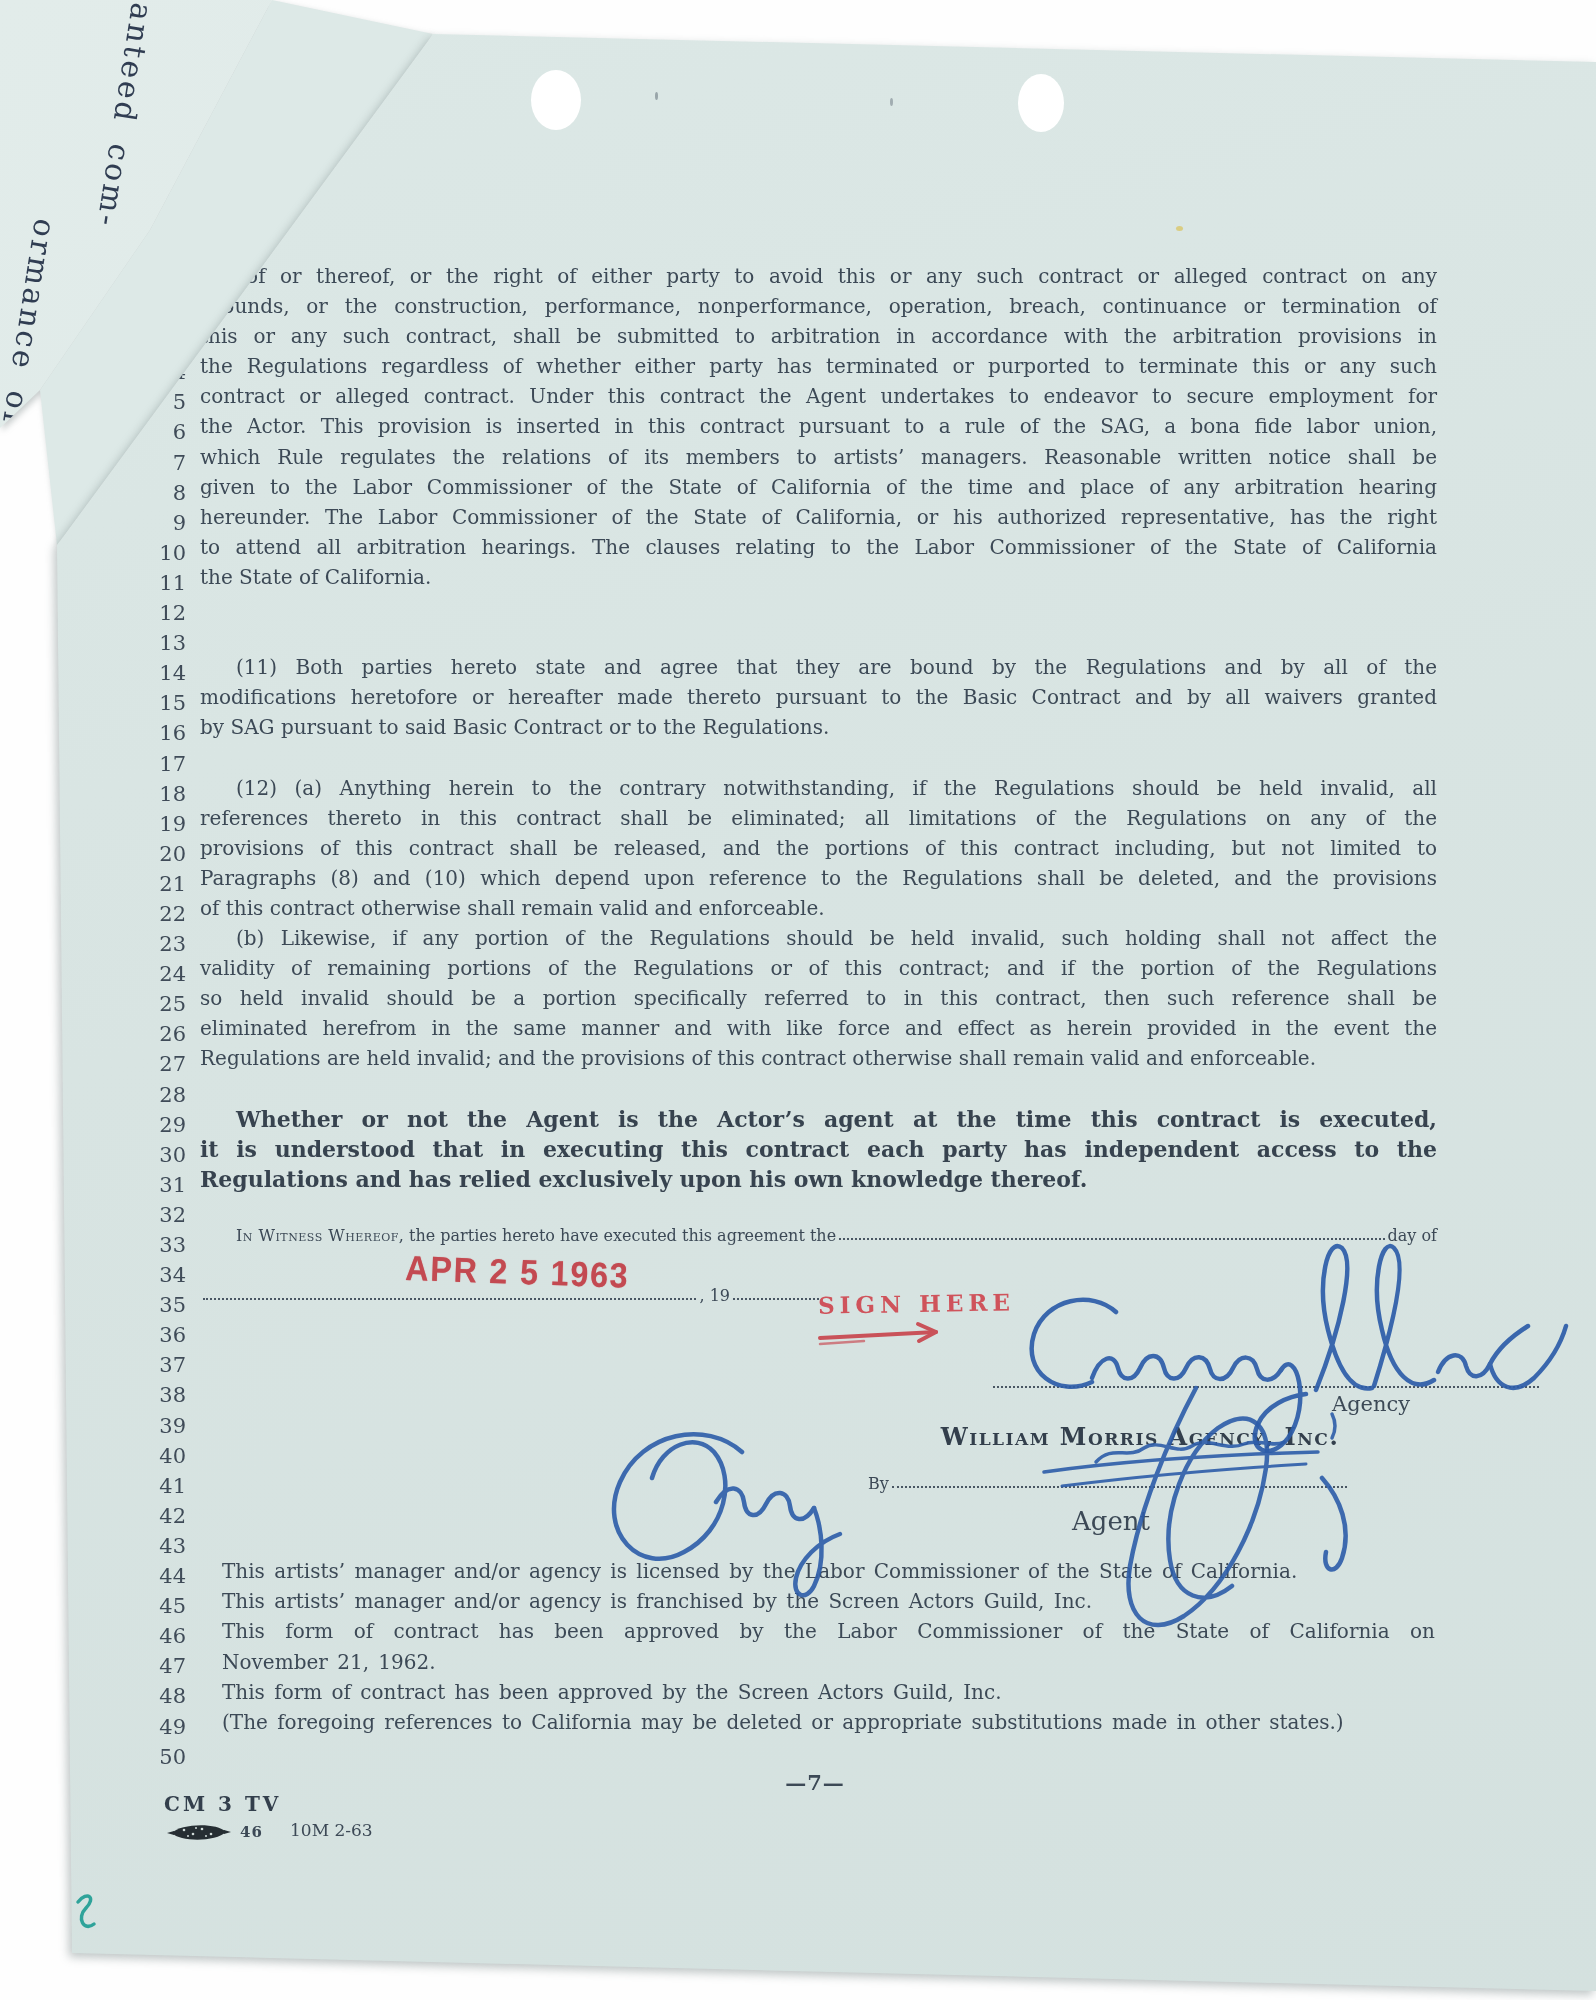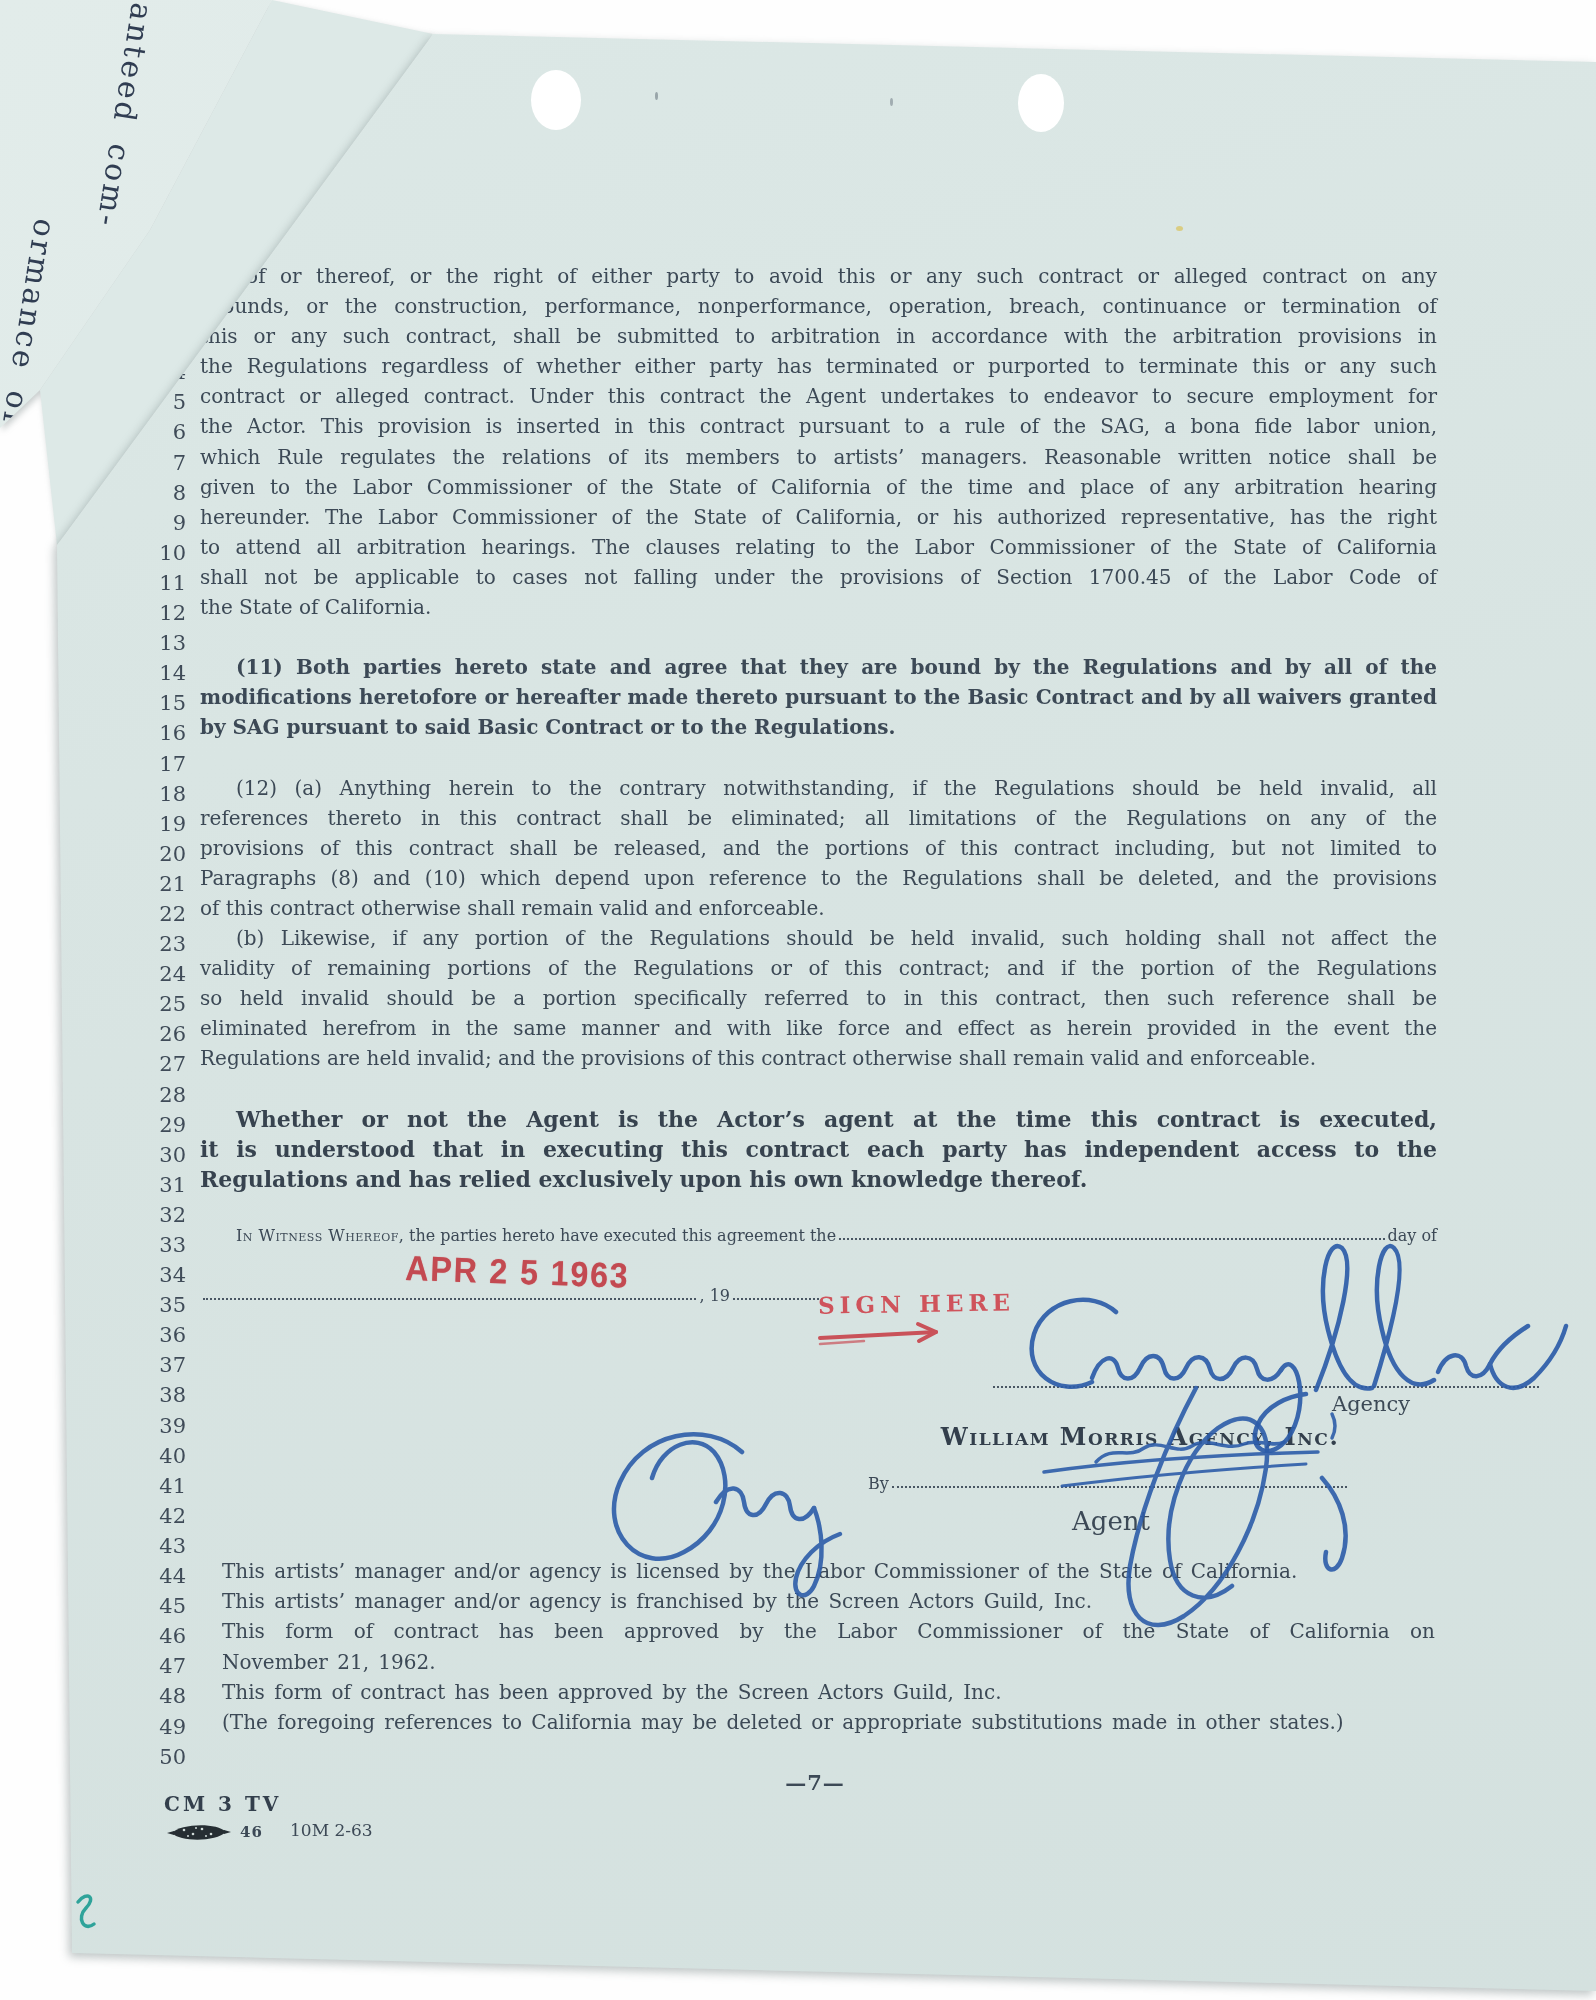--- a/index.html
+++ b/index.html
@@ -27,21 +27,21 @@
   .speck{position:absolute;border-radius:50%;}
   
   .numbers{position:absolute;left:140px;top:267px;width:46px;text-align:right;
            font-size:21px;line-height:30.1px;color:#3f4b58;}
   .block{position:absolute;left:200px;width:1237px;font-size:20px;line-height:30.1px;
          text-align:justify;}
   .block .ln{text-align:justify;}
   .just .ln:not(:last-child){text-align-last:justify;}
   .indent .ln:first-child{text-indent:36px;}
   .p-cont{top:261px;}
-  .p-11{top:652px;font-weight:bold;}
+  .p-11{top:652px;}
   .p-12a{top:773px;}
   .p-12b{top:923px;}
   .p-bold{top:1104px;font-weight:bold;font-size:22px;color:#37434f;}
   .flexrow{position:absolute;display:flex;align-items:baseline;font-size:16px;}
   .witness-row{left:200px;top:1226px;width:1237px;}
   .witness-indent{width:36px;flex:none;}
   .sc{font-variant:small-caps;letter-spacing:.5px;}
   .dots{flex:1;border-bottom:2.2px dotted #495663;align-self:flex-end;margin:0 3px 5px 3px;min-width:30px;}
   .dots-fixed{flex:none;}
   .date-row{left:200px;top:1286px;width:622px;}
@@ -148,21 +148,20 @@
           <div class="ln">hereof or thereof, or the right of either party to avoid this or any such contract or alleged contract on any</div>
           <div class="ln">grounds, or the construction, performance, nonperformance, operation, breach, continuance or termination of</div>
           <div class="ln">this or any such contract, shall be submitted to arbitration in accordance with the arbitration provisions in</div>
           <div class="ln">the Regulations regardless of whether either party has terminated or purported to terminate this or any such</div>
           <div class="ln">contract or alleged contract. Under this contract the Agent undertakes to endeavor to secure employment for</div>
           <div class="ln">the Actor. This provision is inserted in this contract pursuant to a rule of the SAG, a bona fide labor union,</div>
           <div class="ln">which Rule regulates the relations of its members to artists’ managers. Reasonable written notice shall be</div>
           <div class="ln">given to the Labor Commissioner of the State of California of the time and place of any arbitration hearing</div>
           <div class="ln">hereunder. The Labor Commissioner of the State of California, or his authorized representative, has the right</div>
           <div class="ln">to attend all arbitration hearings. The clauses relating to the Labor Commissioner of the State of California</div>
-          <div class="ln">shall not be applicable to cases not falling under the provisions of Section 1700.45 of the Labor Code of</div>
           <div class="ln">the State of California.</div>
         </div>
       <div class="block p-11 just indent">
           <div class="ln">(11) Both parties hereto state and agree that they are bound by the Regulations and by all of the</div>
           <div class="ln">modifications heretofore or hereafter made thereto pursuant to the Basic Contract and by all waivers granted</div>
           <div class="ln">by SAG pursuant to said Basic Contract or to the Regulations.</div>
         </div>
       <div class="block p-12a just indent">
           <div class="ln">(12) (a) Anything herein to the contrary notwithstanding, if the Regulations should be held invalid, all</div>
           <div class="ln">references thereto in this contract shall be eliminated; all limitations of the Regulations on any of the</div>

